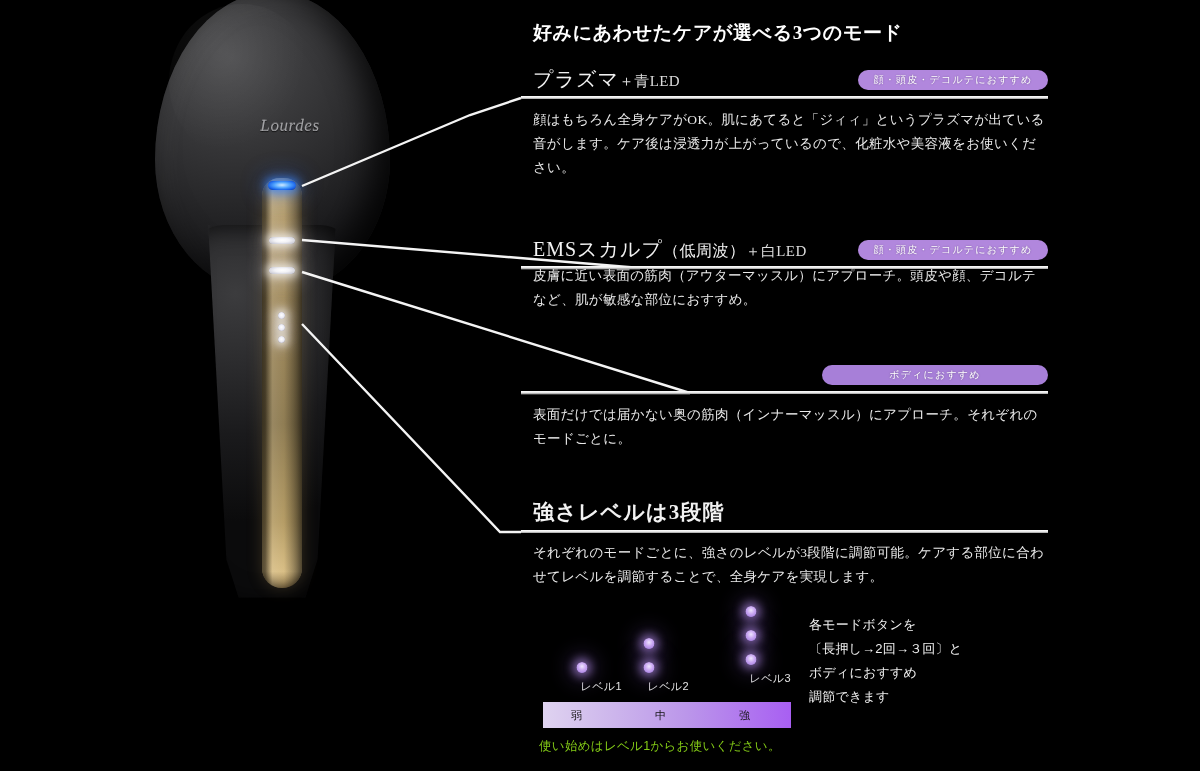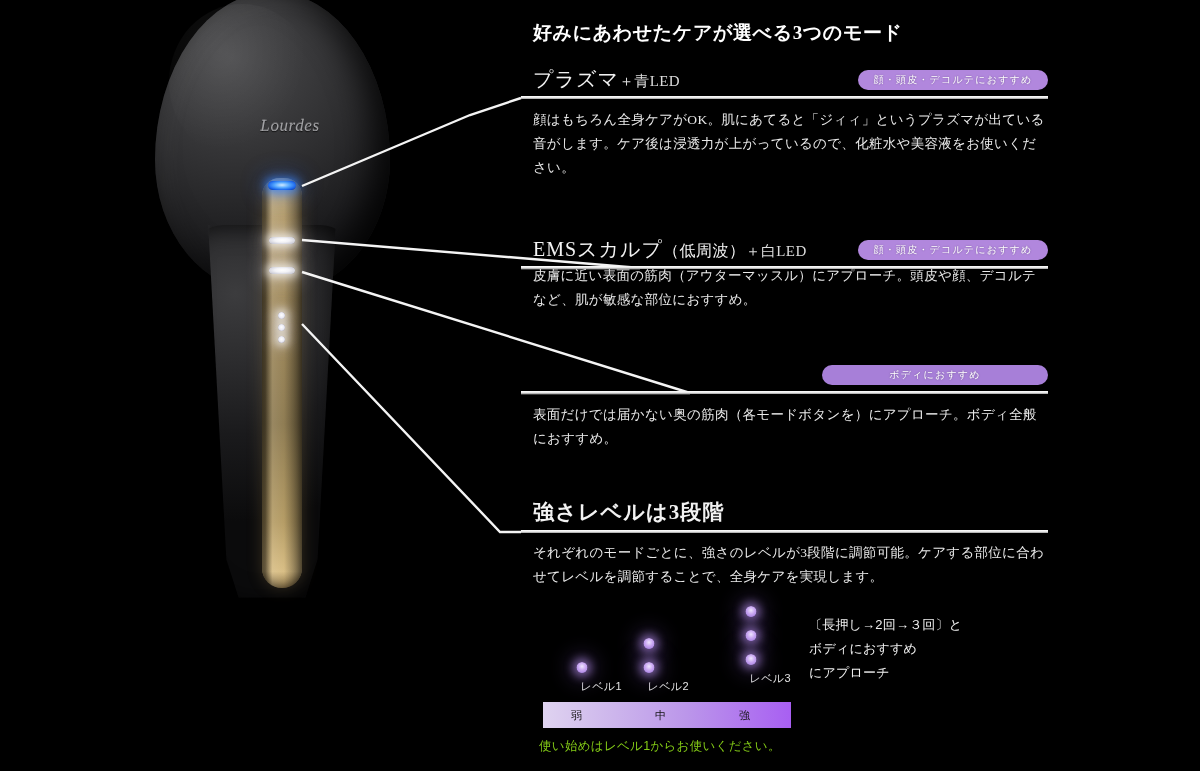--- a/index.html
+++ b/index.html
@@ -206,21 +206,21 @@
       </div>
       <div class="rule" style="top:30px;"></div>
       <div class="block-body" style="top:28px;">皮膚に近い表面の筋肉（アウターマッスル）にアプローチ。頭皮や顔、デコルテなど、肌が敏感な部位におすすめ。</div>
     </div>
 
     <div class="block" style="top:361px;">
       <div class="block-head">
         <div class="badge badge-body">ボディにおすすめ</div>
       </div>
       <div class="rule" style="top:30px;"></div>
-      <div class="block-body" style="top:42px;">表面だけでは届かない奥の筋肉（各モードボタンを）にアプローチ。ボディ全般におすすめ。</div>
+      <div class="block-body" style="top:42px;">表面だけでは届かない奥の筋肉（インナーマッスル）にアプローチ。それぞれのモードごとに。</div>
     </div>
 
     <div class="block big-head" style="top:485px;">
       <div class="block-head" style="height:44px;">
         <div class="head-text">強さレベルは3段階</div>
       </div>
       <div class="rule" style="top:45px;"></div>
       <div class="block-body" style="top:56px;">それぞれのモードごとに、強さのレベルが3段階に調節可能。ケアする部位に合わせてレベルを調節することで、全身ケアを実現します。</div>
     </div>
   </div>
@@ -253,19 +253,20 @@
 
     <div class="gradient-bar">
       <span class="gb-1">弱</span>
       <span class="gb-2">中</span>
       <span class="gb-3">強</span>
     </div>
 
     <div class="note-bottom">使い始めはレベル1からお使いください。</div>
 
     <div class="side-note">
+      <div>各モードボタンを</div>
       <div>〔長押し→2回→３回〕と</div>
       <div>ボディにおすすめ</div>
-      <div>にアプローチ</div>
+      <div>調節できます</div>
     </div>
   </div>
 
 </div>
 
 </body></html>

